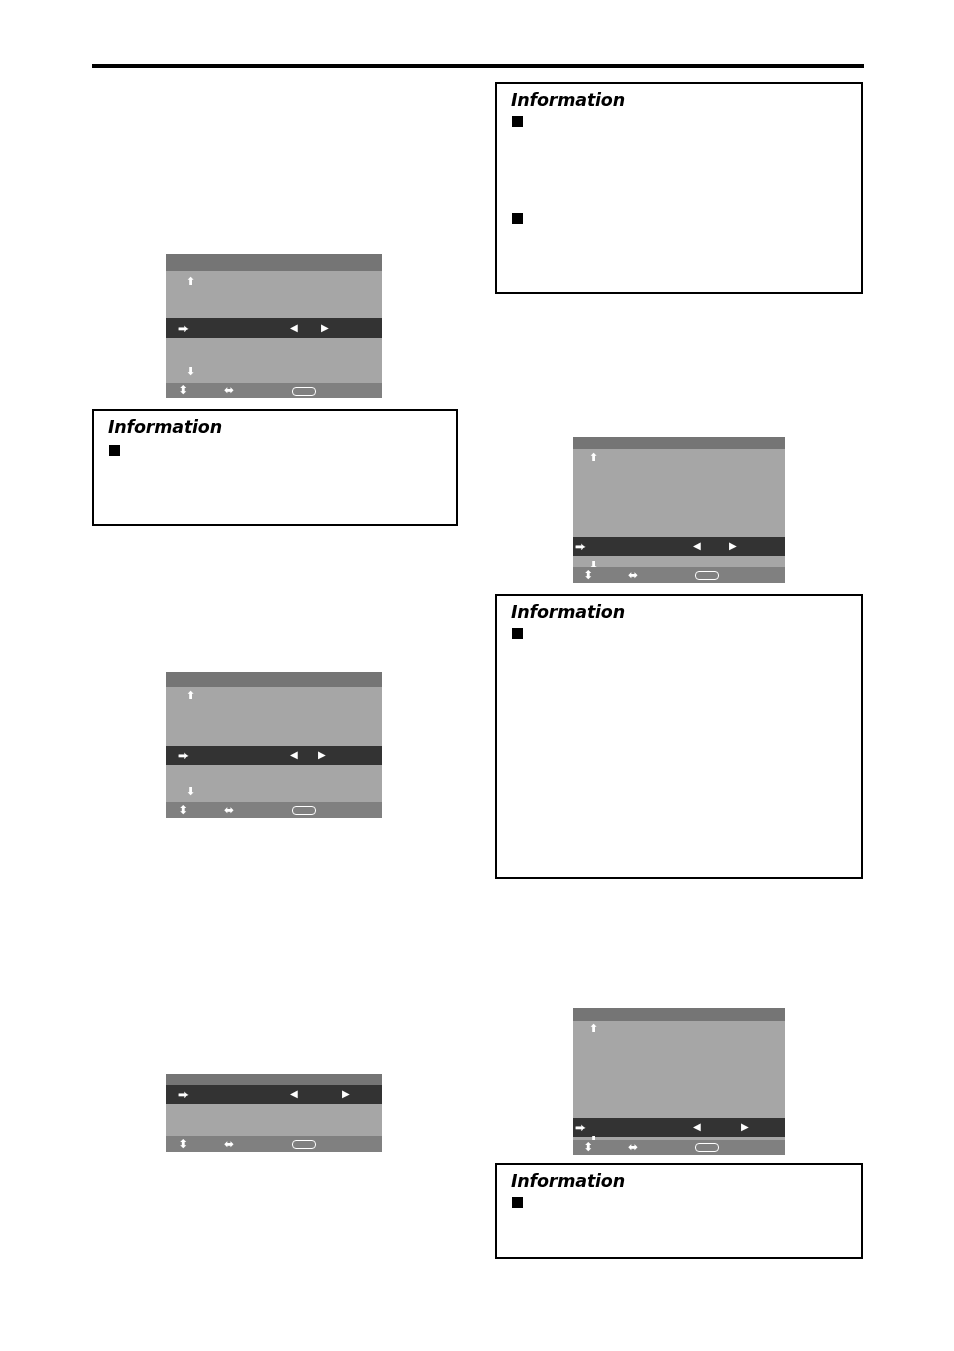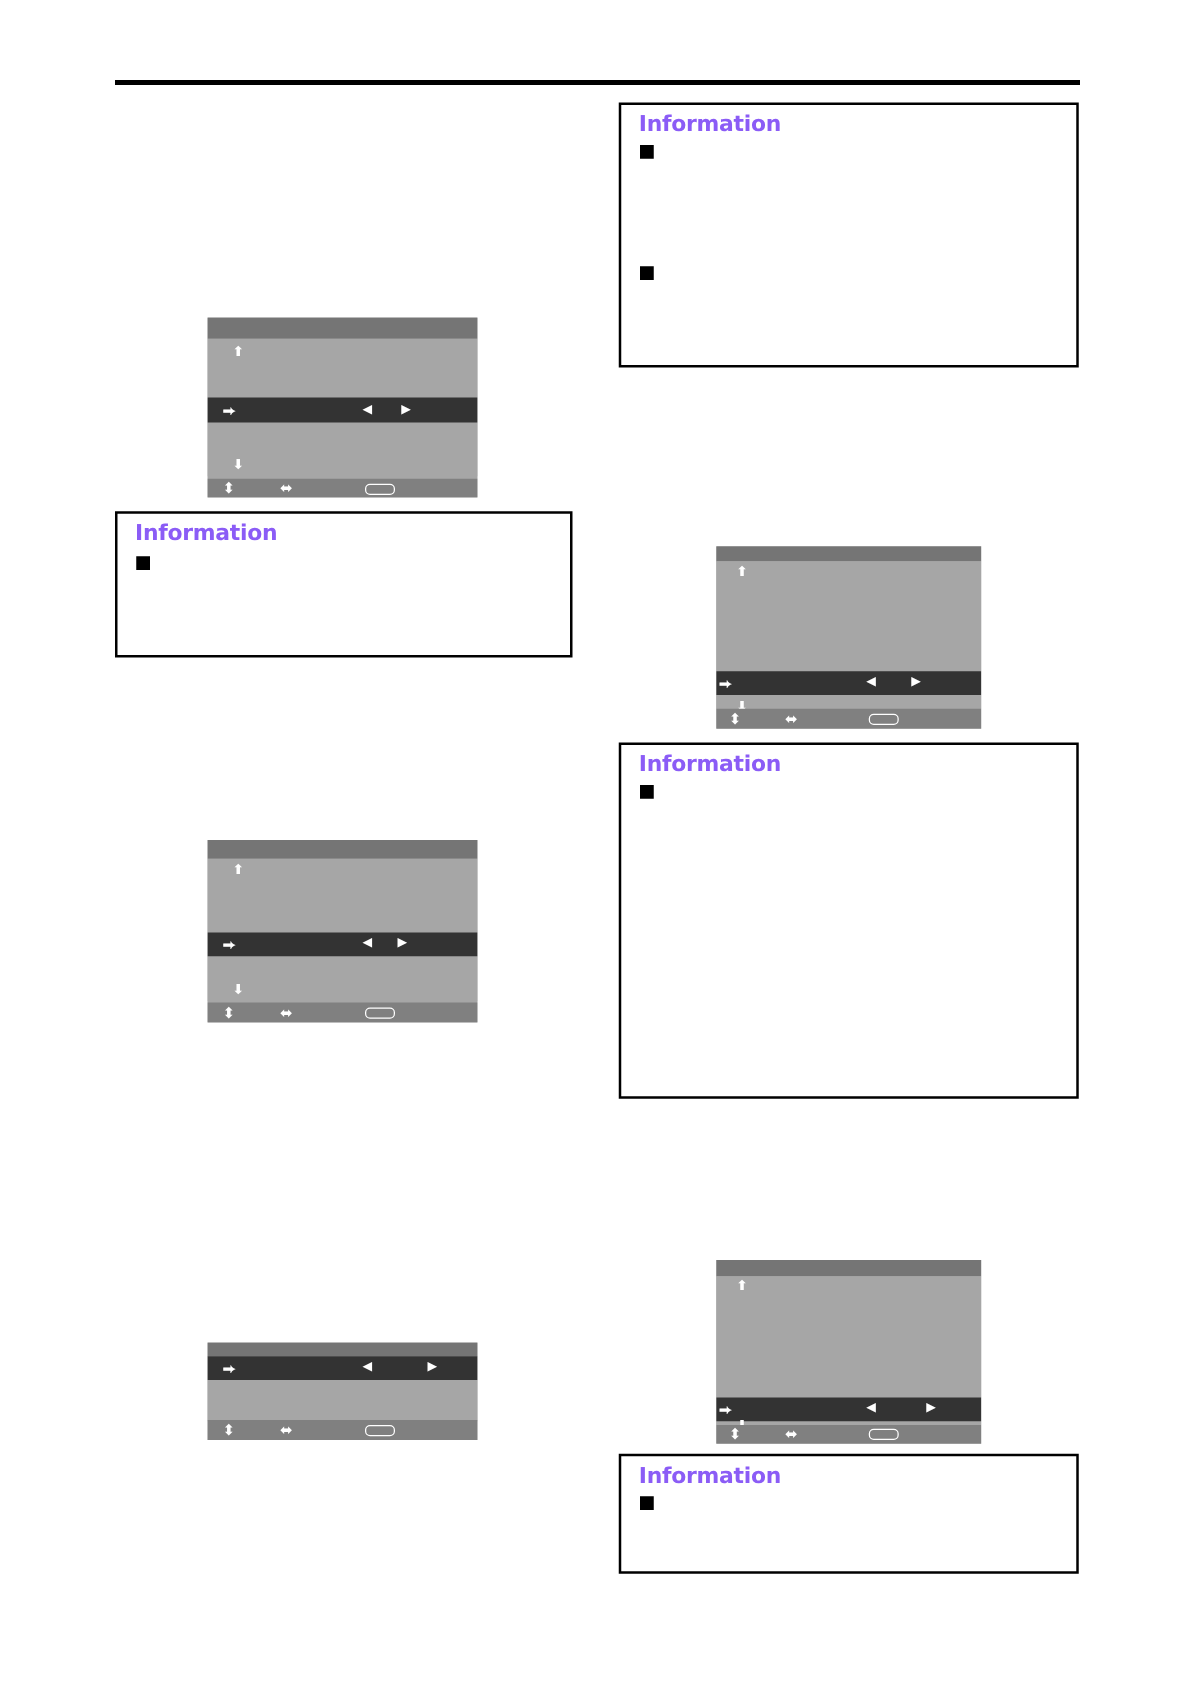--- a/index.html
+++ b/index.html
@@ -34,24 +34,25 @@
     position: absolute;
     box-sizing: border-box;
     border: 2px solid #000000;
     background: #ffffff;
   }
   .info-title {
     position: absolute;
     left: 14px;
     top: 6px;
     font-family: "DejaVu Sans", sans-serif;
+    font-style: italic;
     font-weight: bold;
     font-size: 17.5px;
     letter-spacing: -0.2px;
-    color: #8b5cf6;
+    color: #000000;
     white-space: nowrap;
   }
   .info-bullets {
     position: absolute;
     left: 0;
     top: 0;
     width: 100%;
     height: 100%;
   }
   .info-bullet {

